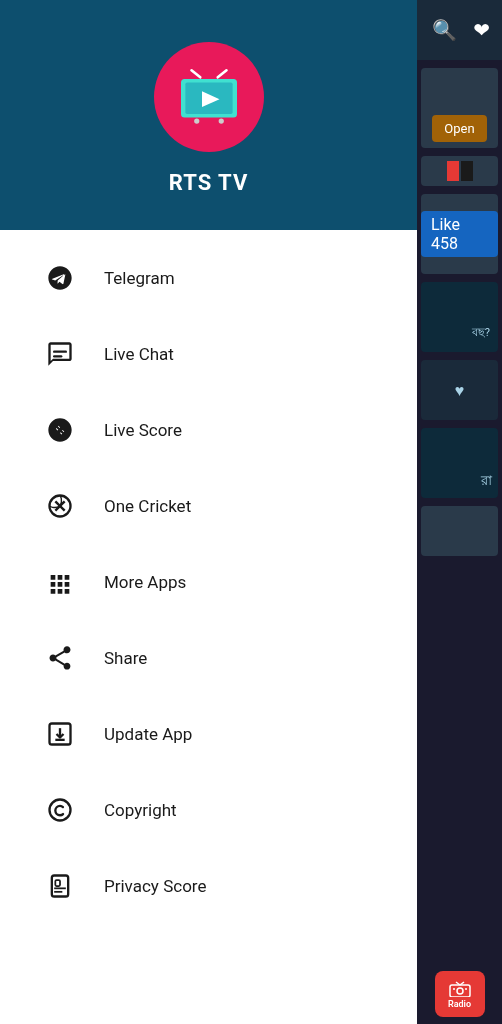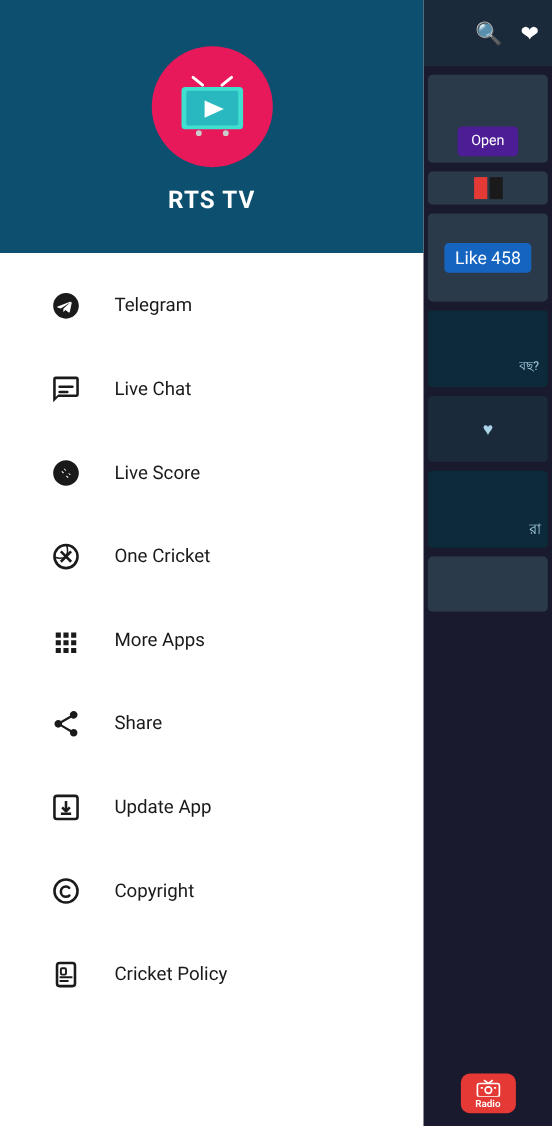--- a/index.html
+++ b/index.html
@@ -15,21 +15,21 @@
 
     .main-container {
       display: flex;
       width: 502px;
       height: 1024px;
       position: relative;
     }
 
     
     .drawer {
-      width: 385px;
+      width: 417px;
       height: 100%;
       background: #ffffff;
       display: flex;
       flex-direction: column;
       z-index: 10;
       position: relative;
     }
 
     
     .drawer-header {
@@ -141,21 +141,21 @@
       height: 60px;
       background: #1a1a2e;
       display: flex;
       align-items: center;
       justify-content: center;
     }
 
     .radio-icon-box {
       background: #e53935;
       width: 50px;
-      height: 36px;
+      height: 46px;
       border-radius: 8px;
       display: flex;
       align-items: center;
       justify-content: center;
       flex-direction: column;
       gap: 2px;
     }
 
     .radio-text {
       color: white;
@@ -280,41 +280,41 @@
 
       <div class="menu-item">
         <div class="menu-icon">
           <svg viewBox="0 0 24 24">
             <rect x="5" y="3" width="14" height="18" rx="2" fill="none" stroke="#1a1a1a" stroke-width="2"></rect>
             <rect x="8" y="7" width="4" height="5" rx="1" fill="none" stroke="#1a1a1a" stroke-width="1.5"></rect>
             <line x1="7" y1="14" x2="17" y2="14" stroke="#1a1a1a" stroke-width="1.5"></line>
             <line x1="7" y1="17" x2="14" y2="17" stroke="#1a1a1a" stroke-width="1.5"></line>
           </svg>
         </div>
-        <span class="menu-label">Cricket Policy</span>
+        <span class="menu-label">Privacy Score</span>
       </div>
 
       <div class="menu-item">
         <div class="menu-icon">
           
         </div>
 
       </div>
 
     </div>
   </div>
 
   <div class="right-panel">
     <div class="right-top-bar">
       <span style="color:white;font-size:20px;">🔍</span>
       <span style="color:white;font-size:20px;">❤</span>
     </div>
     <div style="padding:8px 4px; display:flex; flex-direction:column; gap:8px;">
       <div class="card-block">
-        <div style="background:#4c1d95; color:white; font-size:13px; padding:6px 12px; border-radius:4px;margin-top:40px;">Open</div>
+        <div style="background:#a16207; color:white; font-size:13px; padding:6px 12px; border-radius:4px;margin-top:40px;">Open</div>
       </div>
       <div style="height:30px; background:#2a3a4a; border-radius:4px; display:flex; align-items:center; justify-content:center; overflow:hidden;">
         <div style="background:#e53935; width:12px; height:20px; margin-right:2px;"></div>
         <div style="background:#1a1a1a; width:12px; height:20px;"></div>
       </div>
       <div class="card-block">
         <div style="background:#1565c0; color:white; font-size:16px; padding:4px 10px; border-radius:4px;">Like  458</div>
       </div>
       <div style="height:70px; background:#0d2a3a; border-radius:4px; display:flex; align-items:center; justify-content:flex-end; padding-right:8px;">
         <div style="color:#aad4e8; font-size:11px; text-align:right;margin-top:32px;">বছ?</div>

